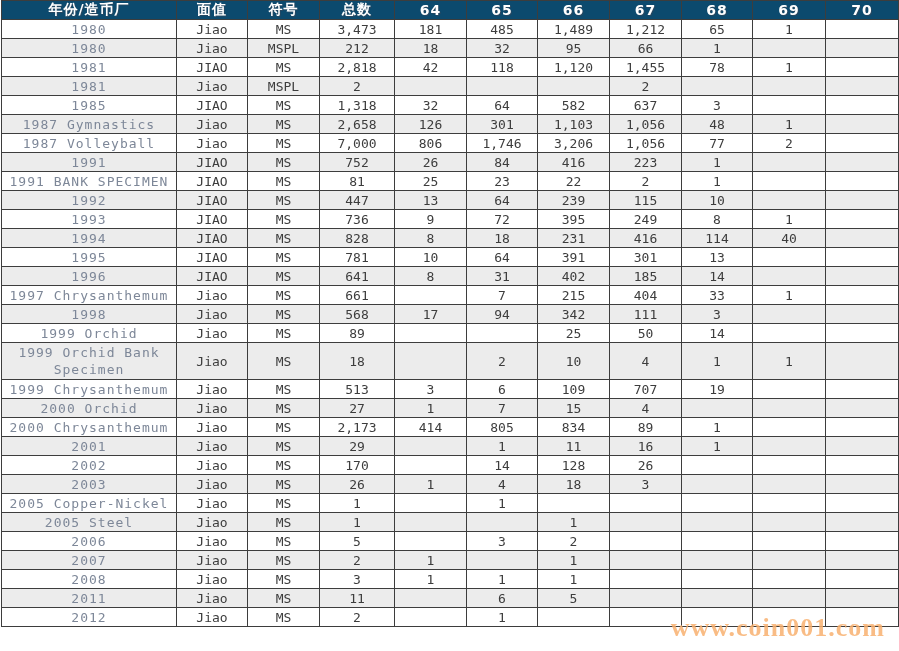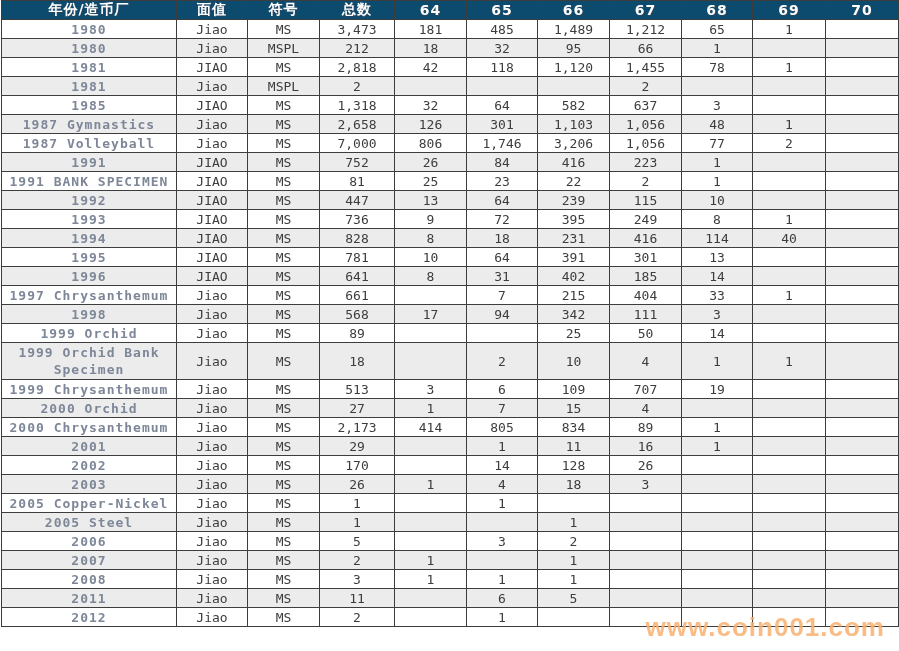--- a/index.html
+++ b/index.html
@@ -37,28 +37,28 @@
     height:18px;
     font-size:13px;
     color:#3d3d3d;
     background:#ffffff;
     line-height:17px;
   }
   tbody tr:nth-child(even) td{background:#ececec;}
   tbody tr.tall td{height:36px;line-height:17px;}
   tbody td.c0{
     color:#7d8798;
-    font-weight:bold;
+    font-weight:normal;
     letter-spacing:1px;
   }
   .watermark{
     position:absolute;
     right:14px;
     bottom:8px;
-    font-family:Liberation Sans, sans-serif;
+    font-family:Liberation Serif, serif;
     font-weight:bold;
     font-size:26px;
     letter-spacing:1px;
     color:#f8b170;
     opacity:0.85;
     pointer-events:none;
   }
 </style>
 </head>
 <body>

